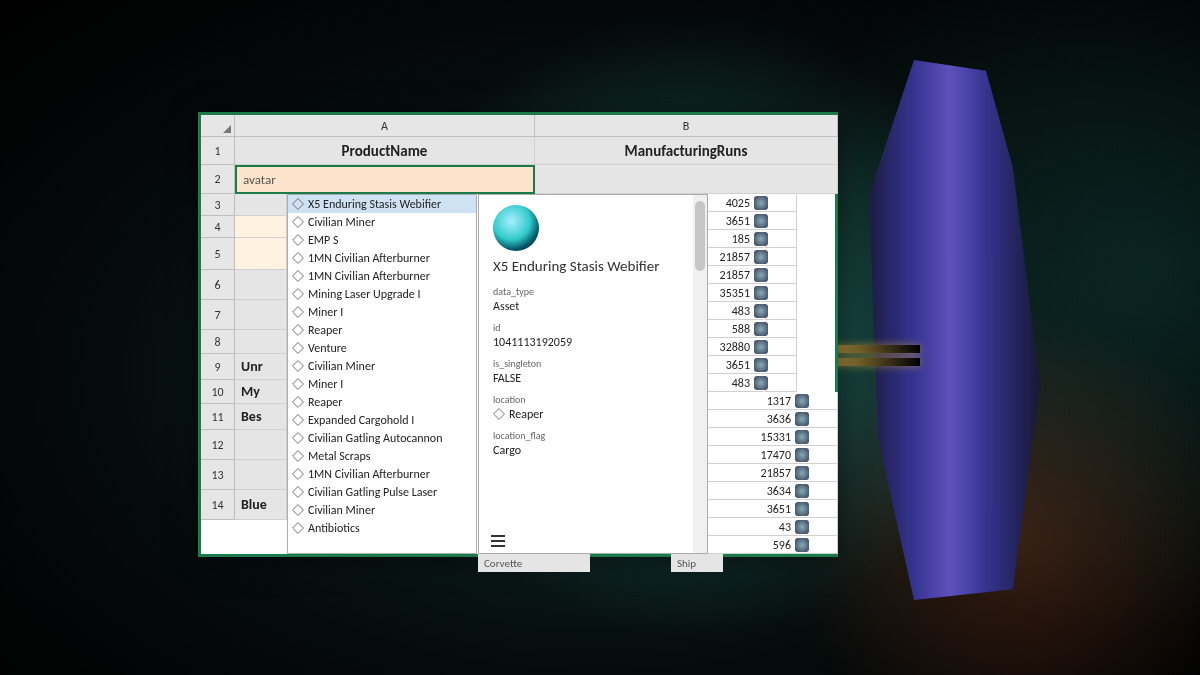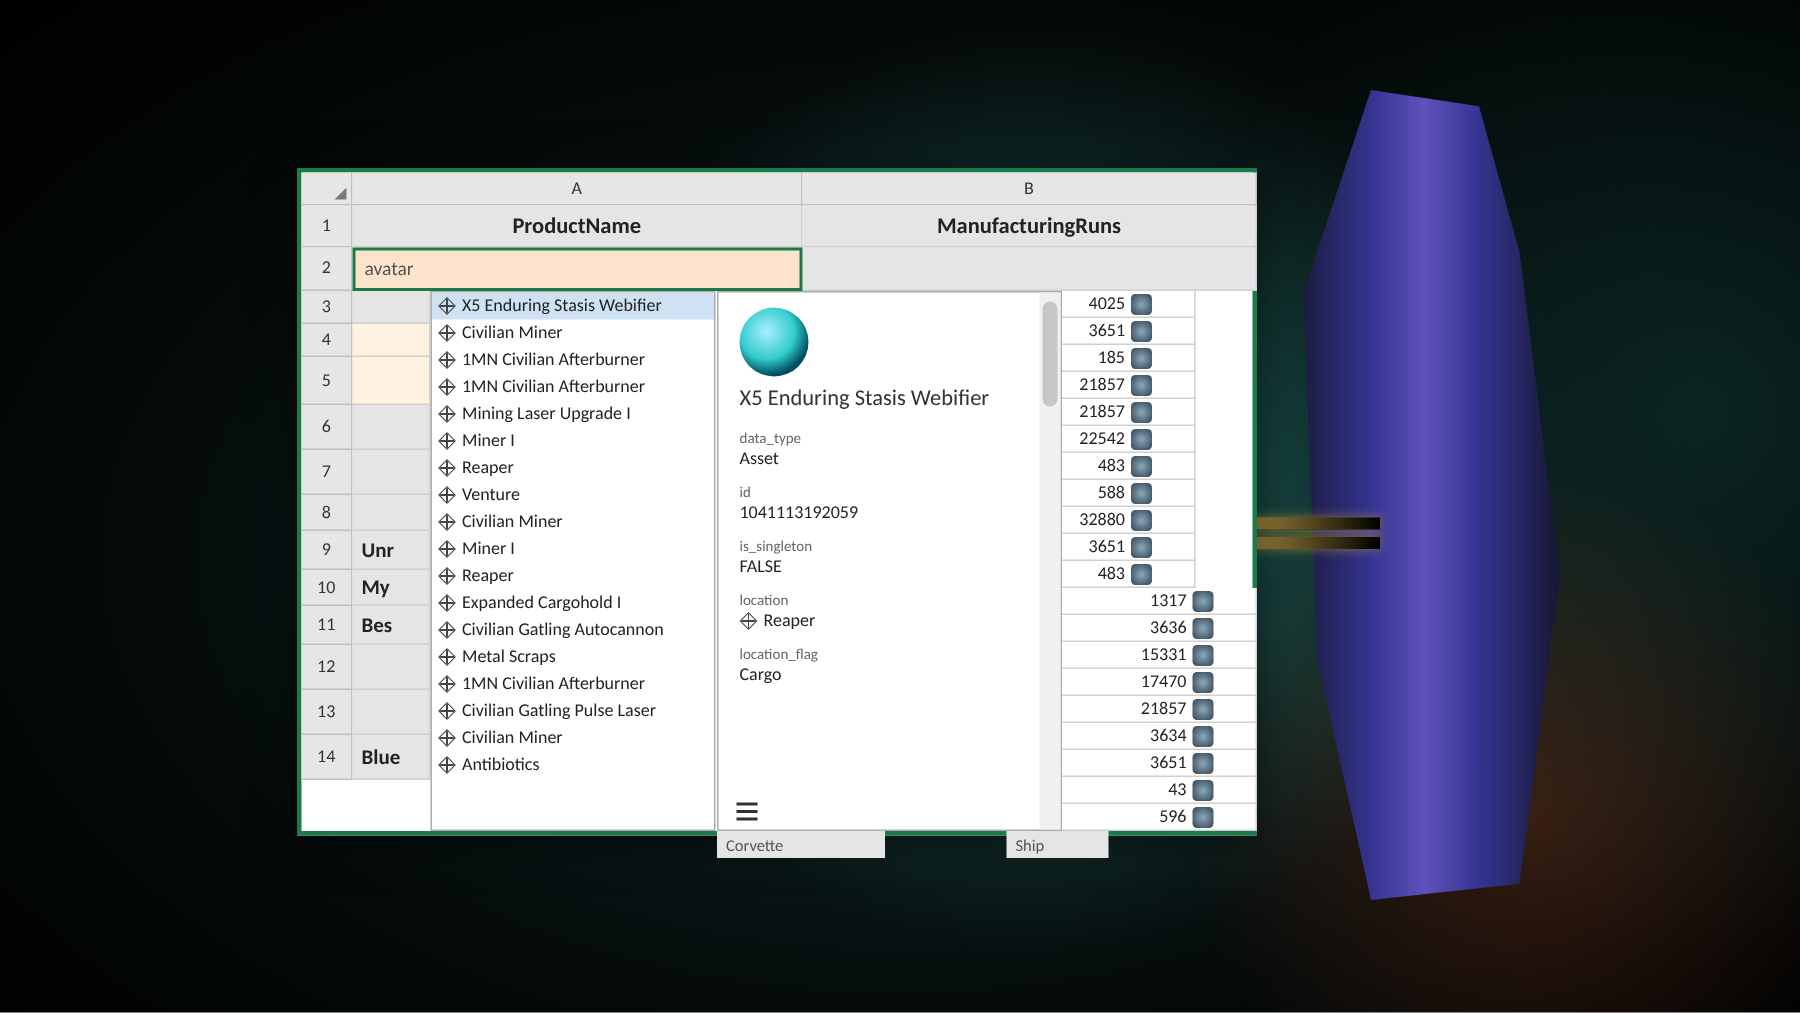--- a/index.html
+++ b/index.html
@@ -180,21 +180,21 @@
         </div>
         <div class="valB" style="top: 133px;">
           <span>21857</span>
           <span class="mini-icon"></span>
         </div>
         <div class="valB" style="top: 151px;">
           <span>21857</span>
           <span class="mini-icon"></span>
         </div>
         <div class="valB" style="top: 169px;">
-          <span>22542</span>
+          <span>35351</span>
           <span class="mini-icon"></span>
         </div>
         <div class="valB" style="top: 187px;">
           <span>483</span>
           <span class="mini-icon"></span>
         </div>
         <div class="valB" style="top: 205px;">
           <span>588</span>
           <span class="mini-icon"></span>
         </div>
@@ -250,20 +250,24 @@
 
     <div class="dropdown">
       <div id="dd-list">
           <div class="dd-item sel">
             <span class="dd-icon"></span>
             <span>X5 Enduring Stasis Webifier</span>
           </div>
           <div class="dd-item">
             <span class="dd-icon"></span>
             <span>Civilian Miner</span>
+          </div>
+          <div class="dd-item">
+            <span class="dd-icon"></span>
+            <span>EMP S</span>
           </div>
           <div class="dd-item">
             <span class="dd-icon"></span>
             <span>1MN Civilian Afterburner</span>
           </div>
           <div class="dd-item">
             <span class="dd-icon"></span>
             <span>1MN Civilian Afterburner</span>
           </div>
           <div class="dd-item">
@@ -351,16 +355,16 @@
           </div>
           <div class="field-label">location_flag</div>
           <div class="field-value">
             <span>Cargo</span>
           </div>
         </div>
       <div class="menu-icon"></div>
     </div>
 
     <div class="cell" style="left:277px;top:439px;width:112px;height:18px;border:none;font-size:11px;color:#555;z-index:4;">Corvette</div>
-    <div class="cell" style="left:470px;top:439px;width:68px;height:18px;border:none;font-size:11px;color:#555;z-index:4;">Ship</div>
+    <div class="cell" style="left:470px;top:439px;width:52px;height:18px;border:none;font-size:11px;color:#555;z-index:4;">Ship</div>
 
   </div>
 </div>
 
 </body></html>

